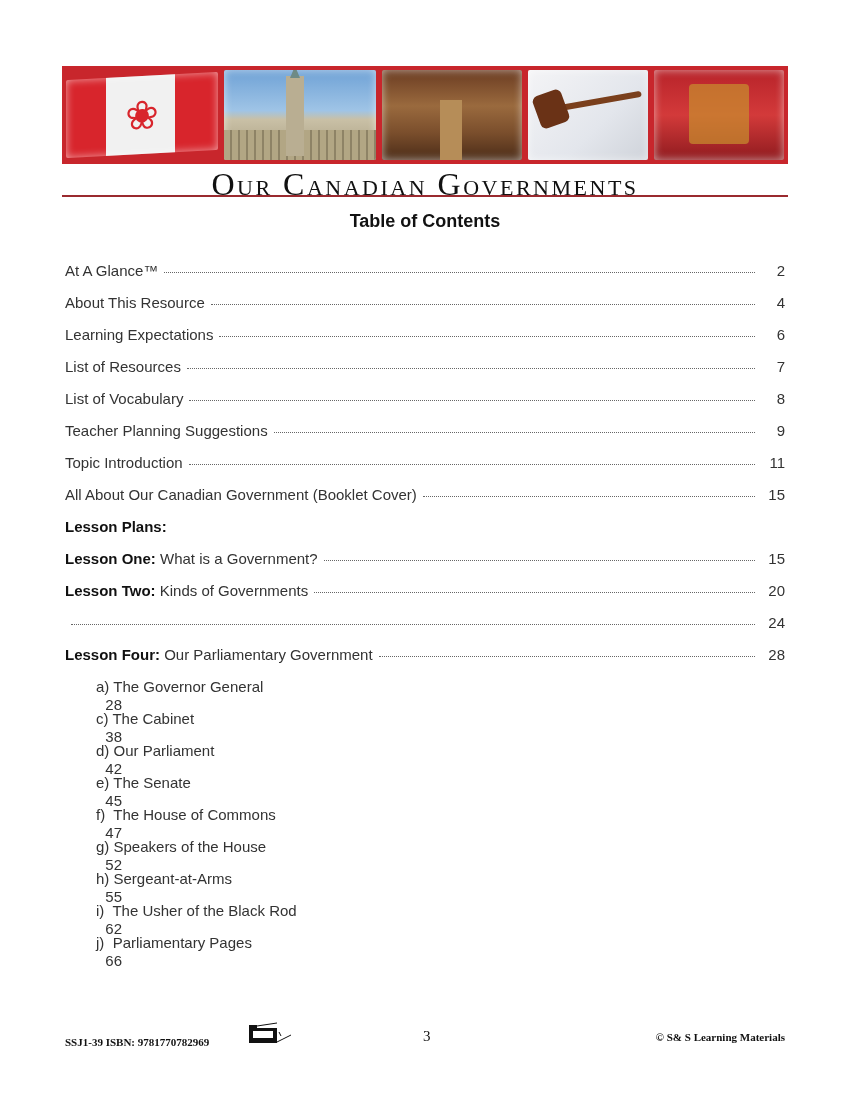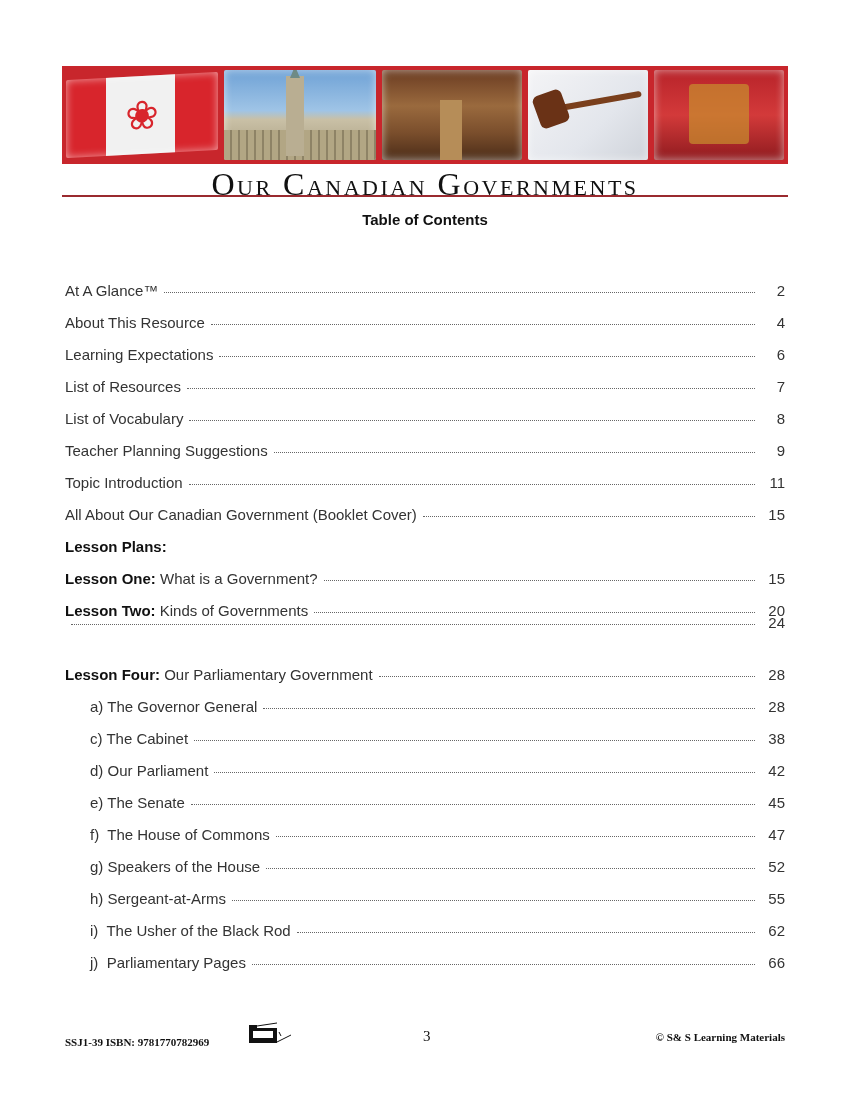--- a/index.html
+++ b/index.html
@@ -18,26 +18,26 @@
   .p-house .aisle { position: absolute; left: 58px; top: 30px; width: 22px; height: 60px; background: #b68d58; }
   .p-gavel { width: 120px; background: linear-gradient(135deg, #f4f4f6 0%, #e3e6ec 60%, #cfd3da 100%); }
   .p-gavel .handle { position: absolute; left: 30px; top: 28px; width: 84px; height: 6px; background: #7a3f1c; transform: rotate(-10deg); border-radius: 3px; }
   .p-gavel .head { position: absolute; left: 8px; top: 22px; width: 30px; height: 34px; background: #6a3216; border-radius: 6px; transform: rotate(-20deg); }
   .p-senate { flex: 1; background: linear-gradient(180deg, #b8232a 0%, #d33a3a 50%, #8f1b1f 100%); }
   .p-senate .throne { position: absolute; left: 50%; top: 14px; transform: translateX(-50%); width: 60px; height: 60px; background: #c8902e; border-radius: 4px; opacity: 0.7; }
 
   .brand-title { position: absolute; left: 0; width: 850px; top: 166px; text-align: center; font-family: "Liberation Serif", serif; font-size: 32px; letter-spacing: 2.5px; font-variant: small-caps; color: #111; }
   .brand-rule { position: absolute; left: 62px; width: 726px; top: 195px; height: 2px; background: #9a2a2f; }
 
-  .toc-title { position: absolute; left: 0; width: 850px; top: 211px; text-align: center; font-weight: bold; font-size: 15px; color: #111; }
+  .toc-title { position: absolute; left: 0; width: 850px; top: 211px; text-align: center; font-weight: bold; font-size: 18px; color: #111; }
 
   .toc { position: absolute; left: 65px; top: 262px; width: 720px; }
   .row { display: flex; align-items: baseline; height: 32px; font-size: 15px; color: #333; }
-  .row.indent { padding-left: 25px; }
-  .row .label { white-space: nowrap; margin-top: 20px; }
+  .row.indent { padding-left: 25px; flex-direction: column; }
+  .row .label { white-space: nowrap; }
   .row .label b { color: #111; }
   .row .dots { flex: 1; margin: 0 4px 0 6px; border-bottom: 1px dotted #666; height: 0; position: relative; top: -3px; }
   .row .page { width: 26px; text-align: right; white-space: nowrap; }
   .row.heading .label { font-weight: bold; color: #111; }
 
   .footer { position: absolute; left: 65px; top: 1028px; width: 720px; height: 20px; font-family: "Liberation Serif", serif; font-size: 11px; font-weight: bold; color: #111; }
   .footer .left { position: absolute; left: 0; top: 8px; }
   .footer .pnum { position: absolute; left: 358px; top: 0; font-weight: normal; font-size: 15px; }
   .footer .right { position: absolute; right: 0; top: 3px; }
   .copier { position: absolute; left: 182px; top: -6px; width: 46px; height: 22px; }

